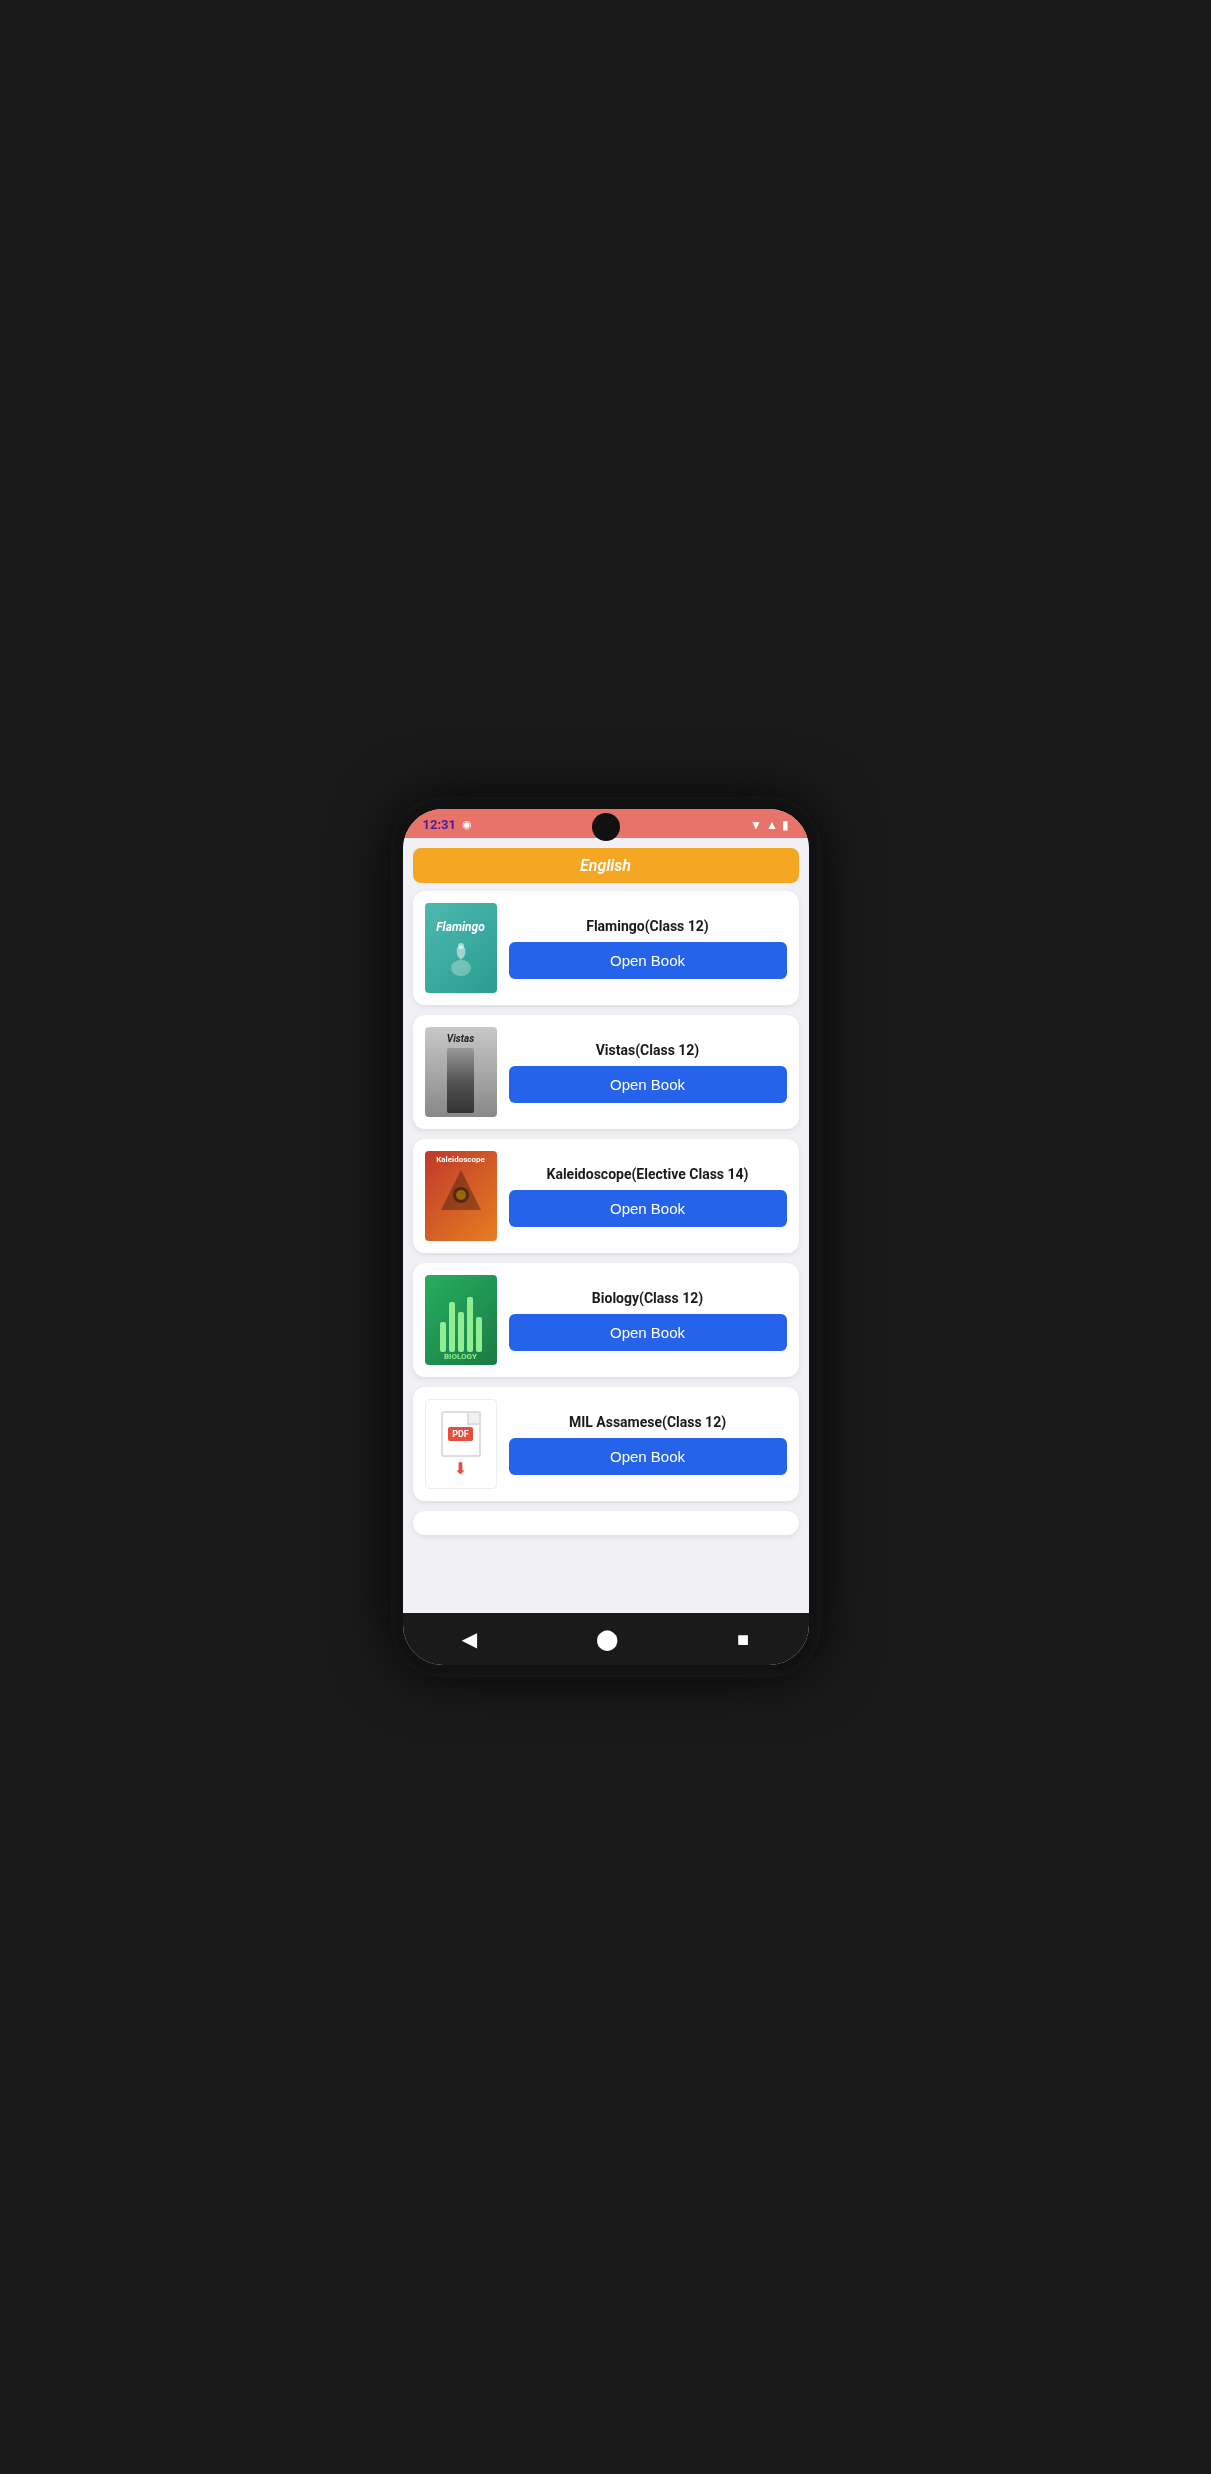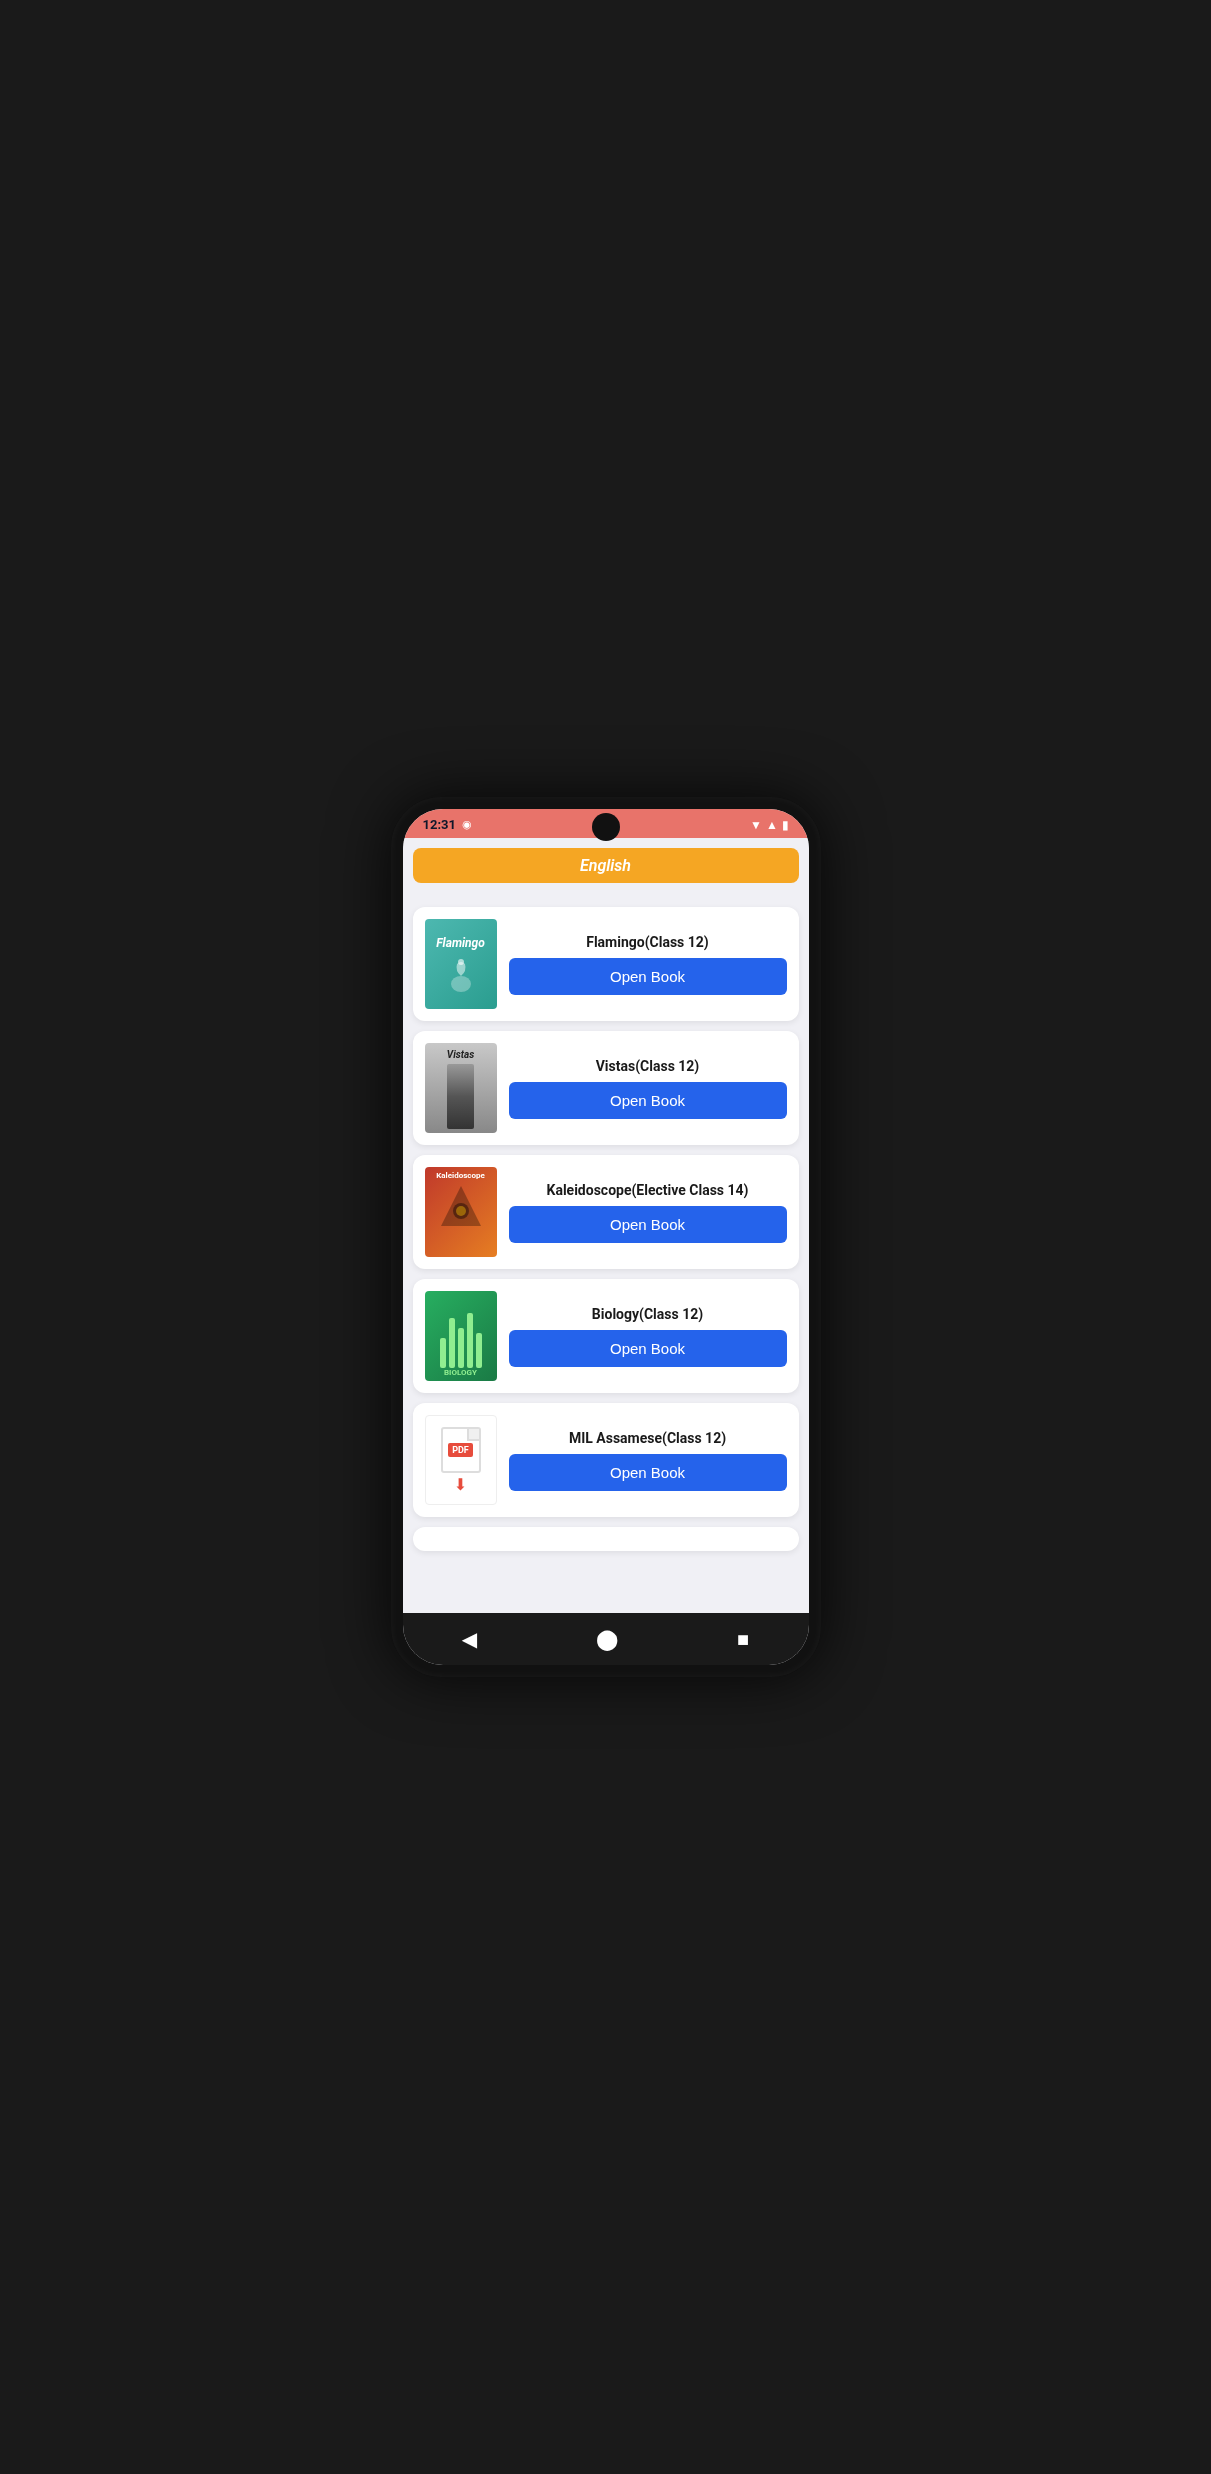--- a/index.html
+++ b/index.html
@@ -45,21 +45,21 @@
       position: relative;
     }
 
     .status-left {
       display: flex;
       align-items: center;
       gap: 6px;
     }
 
     .status-time {
-      color: #0f172a;
+      color: #4c1d95;
       font-size: 13px;
       font-weight: bold;
     }
 
     .status-icon {
       color: white;
       font-size: 11px;
     }
 
     .camera-notch {
@@ -101,21 +101,21 @@
       padding: 10px 10px 10px 10px;
     }
 
     .scroll-content::-webkit-scrollbar { display: none; }
 
     
     .section-header {
       background: #f5a623;
       padding: 8px 12px;
       border-radius: 8px;
-      margin-bottom: 24px;
+      margin-bottom: 8px;
       text-align: center;
     }
 
     .section-header-text {
       color: white;
       font-size: 16px;
       font-style: italic;
       font-weight: 600;
     }
 

